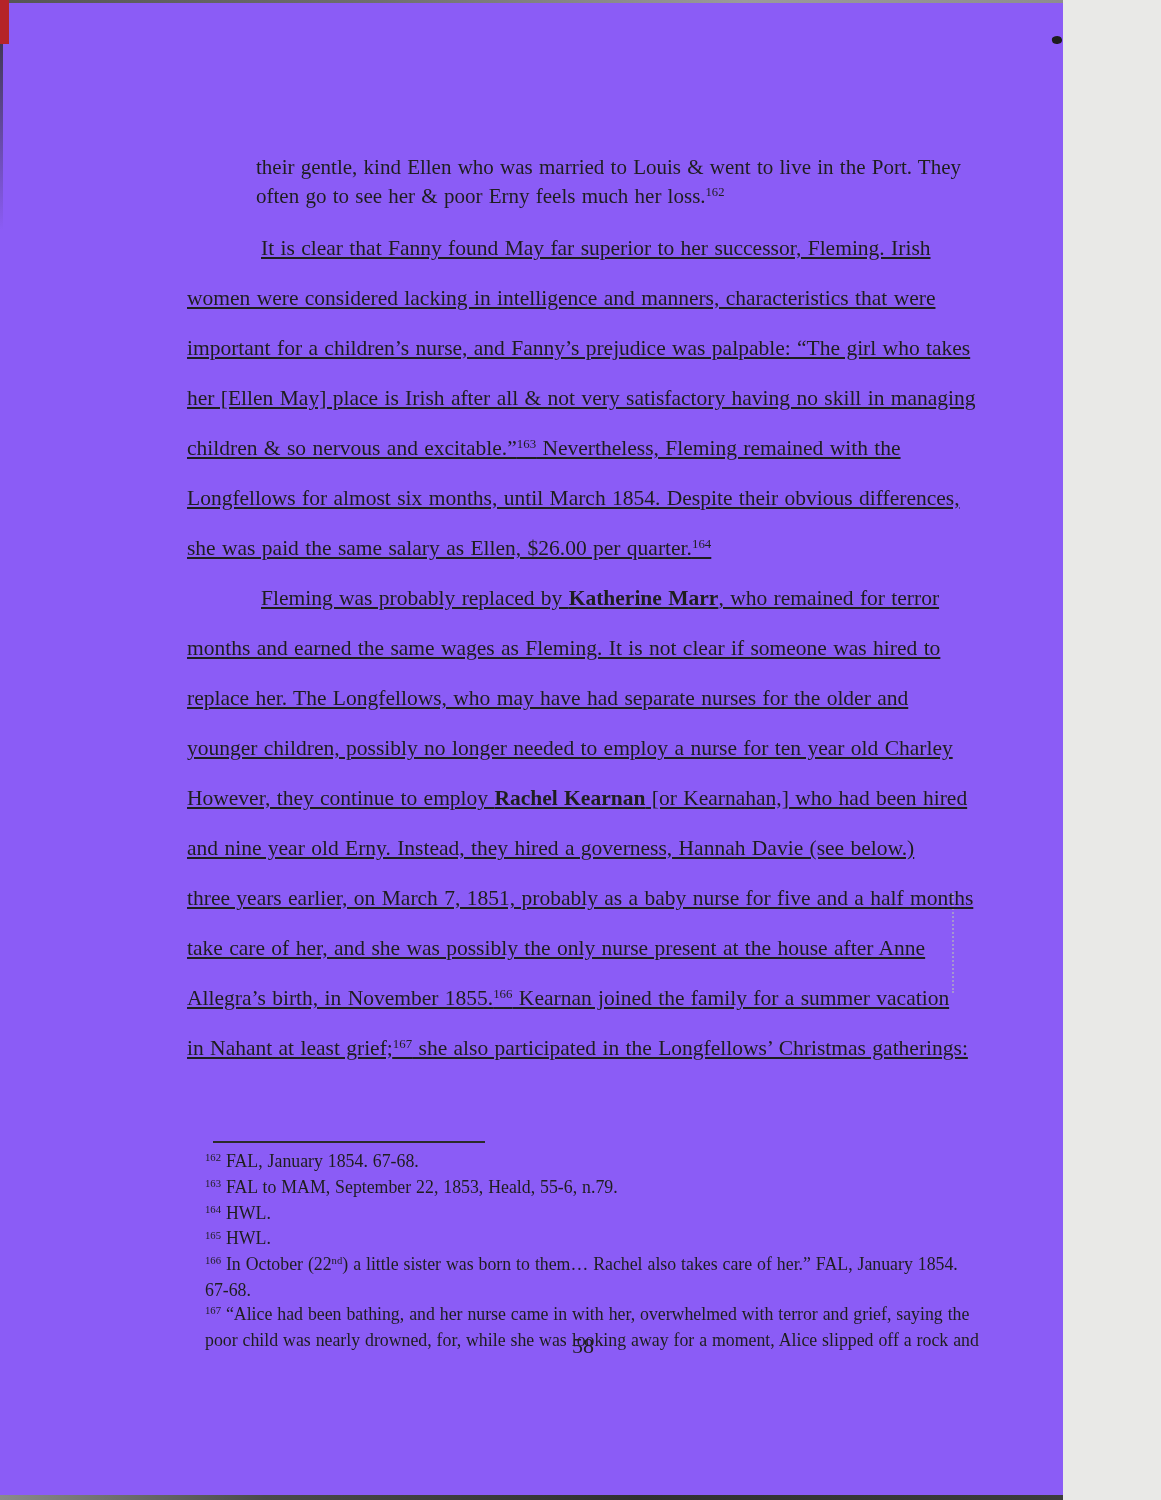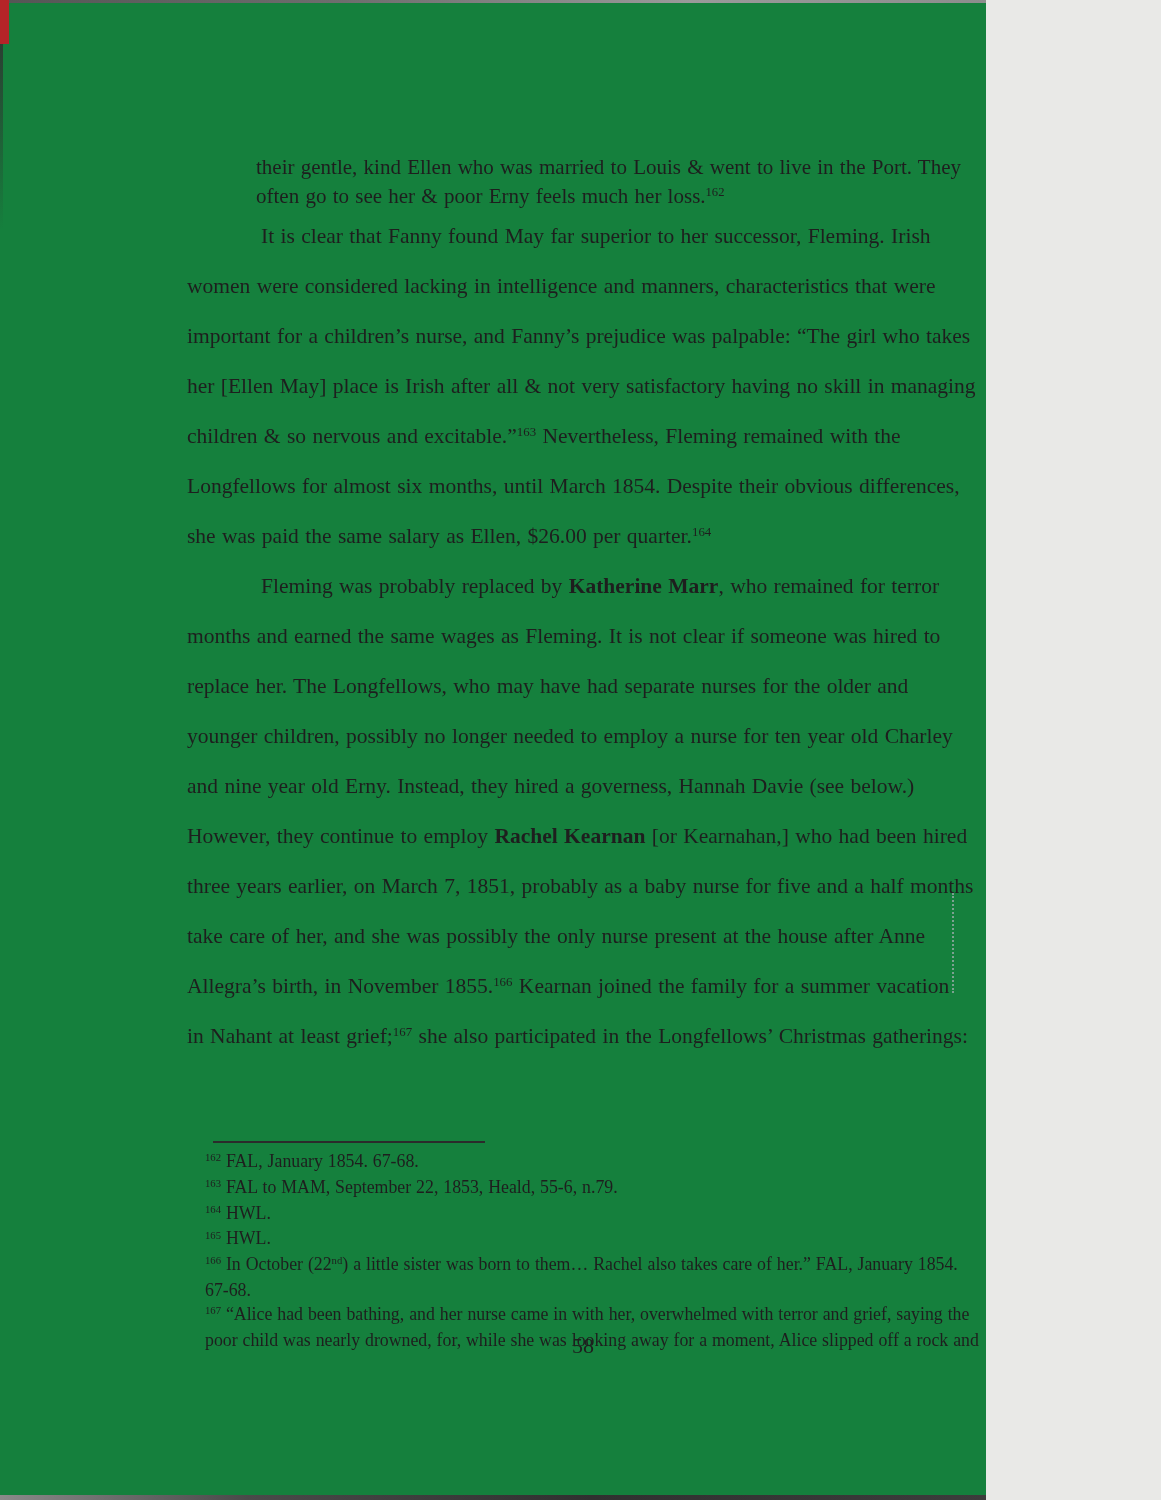--- a/index.html
+++ b/index.html
@@ -1,19 +1,19 @@
 <!DOCTYPE html>
 <html><head>
 <meta charset="utf-8">
 <style>
   html,body { margin:0; padding:0; background:#e9e9e7; }
   .page {
     position:relative;
-    width:986px; height:1500px;
-    background:#15803d;
+    width:1063px; height:1500px;
+    background:#8b5cf6;
     overflow:hidden;
     font-family:"Liberation Serif","DejaVu Serif",serif;
     color:#1e1e1e;
   }
   
   .edge-top {
     position:absolute; top:0; left:0; width:100%; height:3px;
     background:linear-gradient(to right,#555 0%,#6e6e6e 35%,#9a9a9a 70%,#8d8d8d 100%);
   }
   .edge-bottom {
@@ -36,22 +36,22 @@
   .dotted-line {
     position:absolute; left:952px; top:893px; height:100px; width:0;
     border-left:2px dotted #b4b4bd; opacity:.65;
   }
   
   .quote {
     position:absolute; left:256px; top:153px;
     font-size:21px; line-height:29px; white-space:nowrap; word-spacing:1px;
   }
   .body-text {
-    position:absolute; left:187px; top:211px;
-    font-size:21.5px; line-height:50px; white-space:nowrap; word-spacing:1px;
+    position:absolute; left:187px; top:223px;
+    font-size:21.5px; line-height:50px; white-space:nowrap; word-spacing:1px;text-decoration:underline;
   }
   .body-text .line { height:50px; }
   .line.indent { padding-left:74px; }
   sup { font-size:0.6em; vertical-align:baseline; position:relative; top:-0.55em; }
   b, .b { font-weight:700; }
   .footnotes {
     position:absolute; left:205px; top:1141px;
     font-size:17.8px; line-height:23.8px; word-spacing:0.5px;
   }
   .fn-rule {
@@ -85,22 +85,22 @@
       <div class="line"><span>women were considered lacking in intelligence and manners, characteristics that were</span></div>
       <div class="line"><span>important for a children’s nurse, and Fanny’s prejudice was palpable: “The girl who takes</span></div>
       <div class="line"><span>her [Ellen May] place is Irish after all &amp; not very satisfactory having no skill in managing</span></div>
       <div class="line"><span>children &amp; so nervous and excitable.”</span><sup>163</sup><span> Nevertheless, Fleming remained with the</span></div>
       <div class="line"><span>Longfellows for almost six months, until March 1854. Despite their obvious differences,</span></div>
       <div class="line"><span>she was paid the same salary as Ellen, $26.00 per quarter.</span><sup>164</sup></div>
       <div class="line indent"><span>Fleming was probably replaced by </span><span class="b">Katherine Marr</span><span>, who remained for terror</span></div>
       <div class="line"><span>months and earned the same wages as Fleming. It is not clear if someone was hired to</span></div>
       <div class="line"><span>replace her. The Longfellows, who may have had separate nurses for the older and</span></div>
       <div class="line"><span>younger children, possibly no longer needed to employ a nurse for ten year old Charley</span></div>
+      <div class="line"><span>However, they continue to employ </span><span class="b">Rachel Kearnan</span><span> [or Kearnahan,] who had been hired</span></div>
       <div class="line"><span>and nine year old Erny. Instead, they hired a governess, Hannah Davie (see below.)</span></div>
-      <div class="line"><span>However, they continue to employ </span><span class="b">Rachel Kearnan</span><span> [or Kearnahan,] who had been hired</span></div>
       <div class="line"><span>three years earlier, on March 7, 1851, probably as a baby nurse for five and a half months</span></div>
       <div class="line"><span>take care of her, and she was possibly the only nurse present at the house after Anne</span></div>
       <div class="line"><span>Allegra’s birth, in November 1855.</span><sup>166</sup><span> Kearnan joined the family for a summer vacation</span></div>
       <div class="line"><span>in Nahant at least grief;</span><sup>167</sup><span> she also participated in the Longfellows’ Christmas gatherings:</span></div>
     </div>
 
   <div class="footnotes">
     <div class="fn-rule"></div>
     <div>
         <div class="line"><sup>162</sup><span> FAL, January 1854. 67-68.</span></div>

